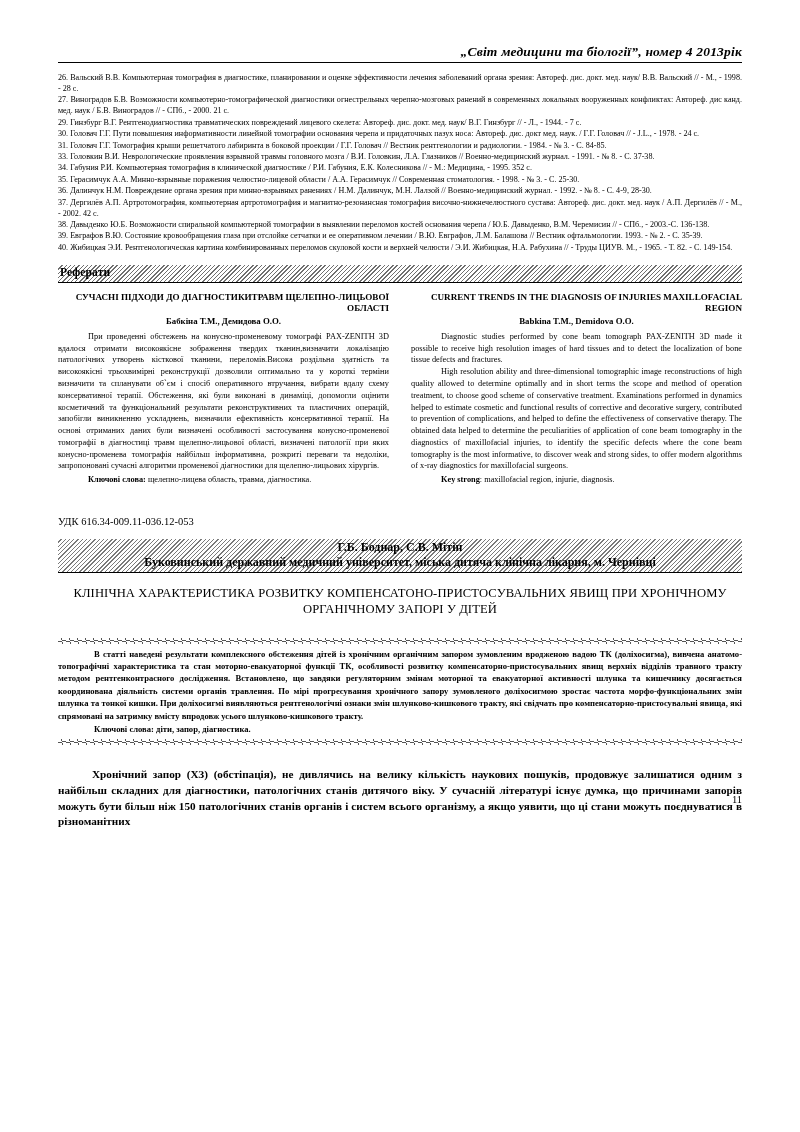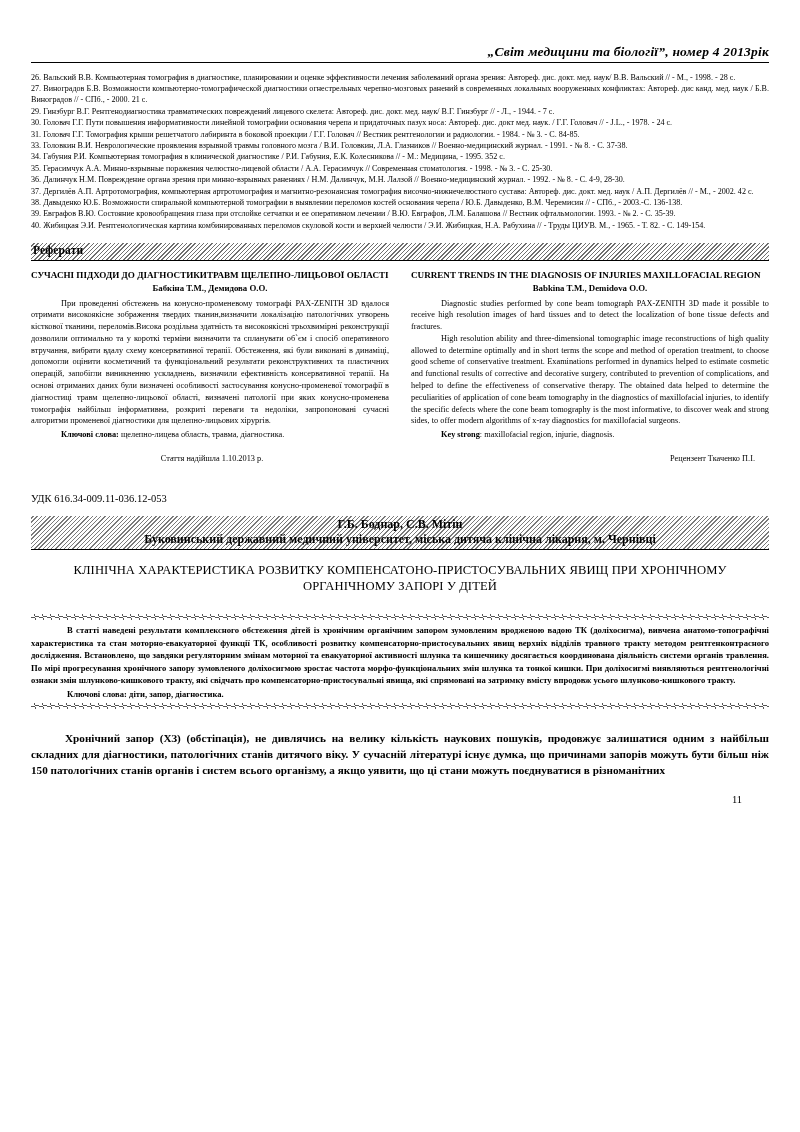--- a/index.html
+++ b/index.html
@@ -14,21 +14,21 @@
     color: #000000;
     position: relative;
     overflow: hidden;
   }
   .page {
     position: absolute;
     left: 0; top: 0;
     width: 800px;
     height: 831px;
     box-sizing: border-box;
-    padding: 0 31px;
+    padding: 0 58px;
   }
 
   
   .running-head {
     margin-top: 44px;
     text-align: right;
     font-style: italic;
     font-weight: bold;
     font-size: 13.5px;
     letter-spacing: .2px;
@@ -76,21 +76,21 @@
     display: flex;
     gap: 22px;
   }
   .abs-col {
     width: 50%;
     font-size: 8.3px;
     line-height: 1.42;
     text-align: justify;
   }
   .abs-title {
-    text-align: left;
+    text-align: right;
     font-weight: bold;
     font-size: 9.1px;
     line-height: 1.25;
     margin: 0;
   }
   .abs-authors {
     text-align: center;
     font-weight: bold;
     font-size: 8.8px;
     margin: 1px 0 3px 0;
@@ -236,24 +236,20 @@
       <p class="abs-title">CURRENT TRENDS IN THE DIAGNOSIS OF INJURIES MAXILLOFACIAL REGION</p>
       <p class="abs-authors">Babkina T.M., Demidova O.O.</p>
       <p class="abs-p">Diagnostic studies performed by cone beam tomograph PAX-ZENITH 3D made it possible to receive high resolution images of hard tissues and to detect the localization of bone tissue defects and fractures.</p>
       <p class="abs-p">High resolution ability and three-dimensional tomographic image reconstructions of high quality allowed to determine optimally and in short terms the scope and method of operation treatment, to choose good scheme of conservative treatment. Examinations performed in dynamics helped to estimate cosmetic and functional results of corrective and decorative surgery, contributed to prevention of complications, and helped to define the effectiveness of conservative therapy. The obtained data helped to determine the peculiarities of application of cone beam tomography in the diagnostics of maxillofacial injuries, to identify the specific defects where the cone beam tomography is the most informative, to discover weak and strong sides, to offer modern algorithms of x-ray diagnostics for maxillofacial surgeons.</p>
       <p class="kw">
         <b>Key strong</b><span>: maxillofacial region, injurie, diagnosis.</span>
       </p>
     </div>
   </div>
 
-  <div class="foot-row">
-    <div class="foot-left">Стаття надійшла 1.10.2013 р.</div>
-    <div class="foot-right">Рецензент Ткаченко П.І.</div>
-  </div>
 
   <div class="udk">УДК 616.34-009.11-036.12-053</div>
 
   <div class="auth-band">
     <div class="a-names">Г.Б. Боднар, С.В. Мітін</div>
     <div class="a-affil">Буковинський державний медичний університет, міська дитяча клінічна лікарня, м. Чернівці</div>
   </div>
 
   <div class="art-title">КЛІНІЧНА ХАРАКТЕРИСТИКА РОЗВИТКУ КОМПЕНСАТОНО-ПРИСТОСУВАЛЬНИХ ЯВИЩ ПРИ ХРОНІЧНОМУ ОРГАНІЧНОМУ ЗАПОРІ У ДІТЕЙ</div>
 

